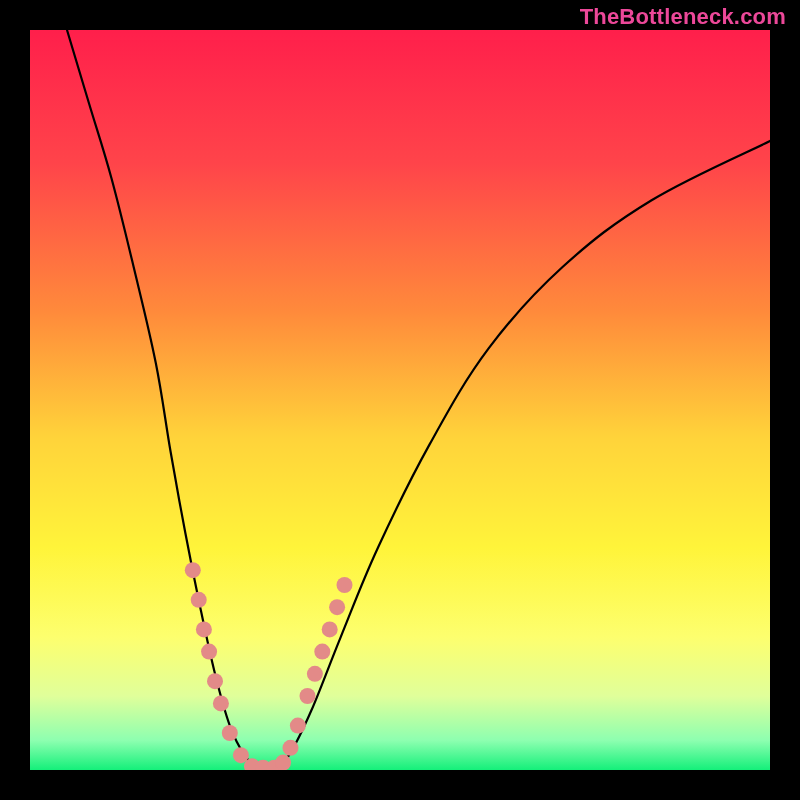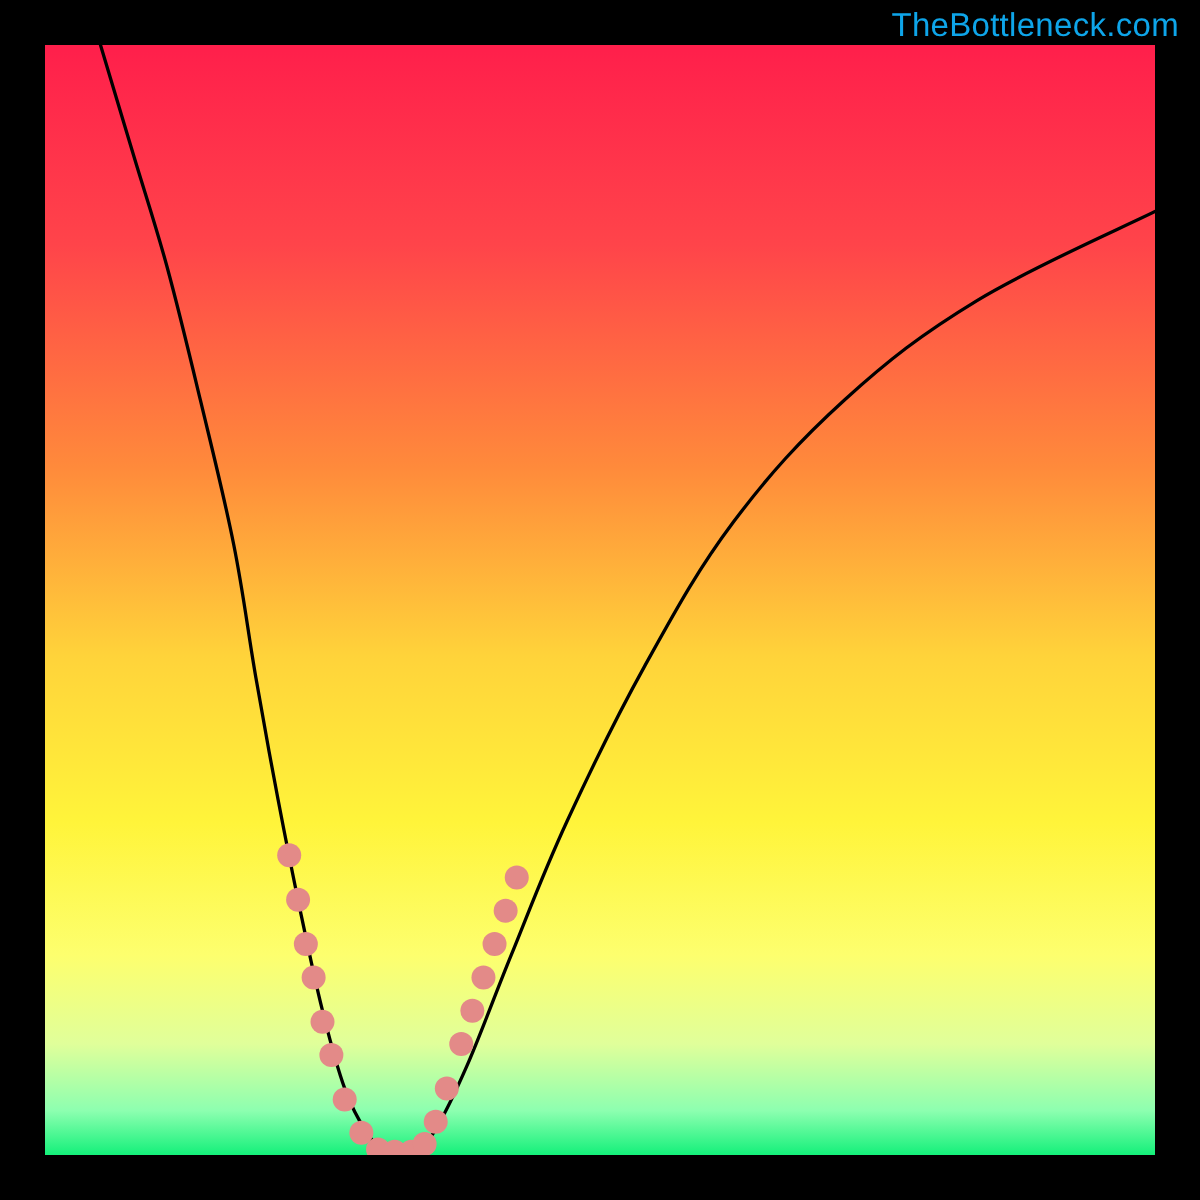--- a/index.html
+++ b/index.html
@@ -8,23 +8,23 @@
     width: 800px;
     height: 800px;
     overflow: hidden;
     background: #000;
     font-family: Arial, Helvetica, sans-serif;
   }
   .watermark {
     position: absolute;
     top: 4px;
     right: 14px;
-    color: #0ea5e9;
+    color: #ec4899;
     font-size: 22px;
-    font-weight: 400;
+    font-weight: 700;
     letter-spacing: 0.2px;
     z-index: 5;
   }
   .frame {
     position: absolute;
     left: 30px;
     top: 30px;
     width: 740px;
     height: 740px;
     background: #000;

